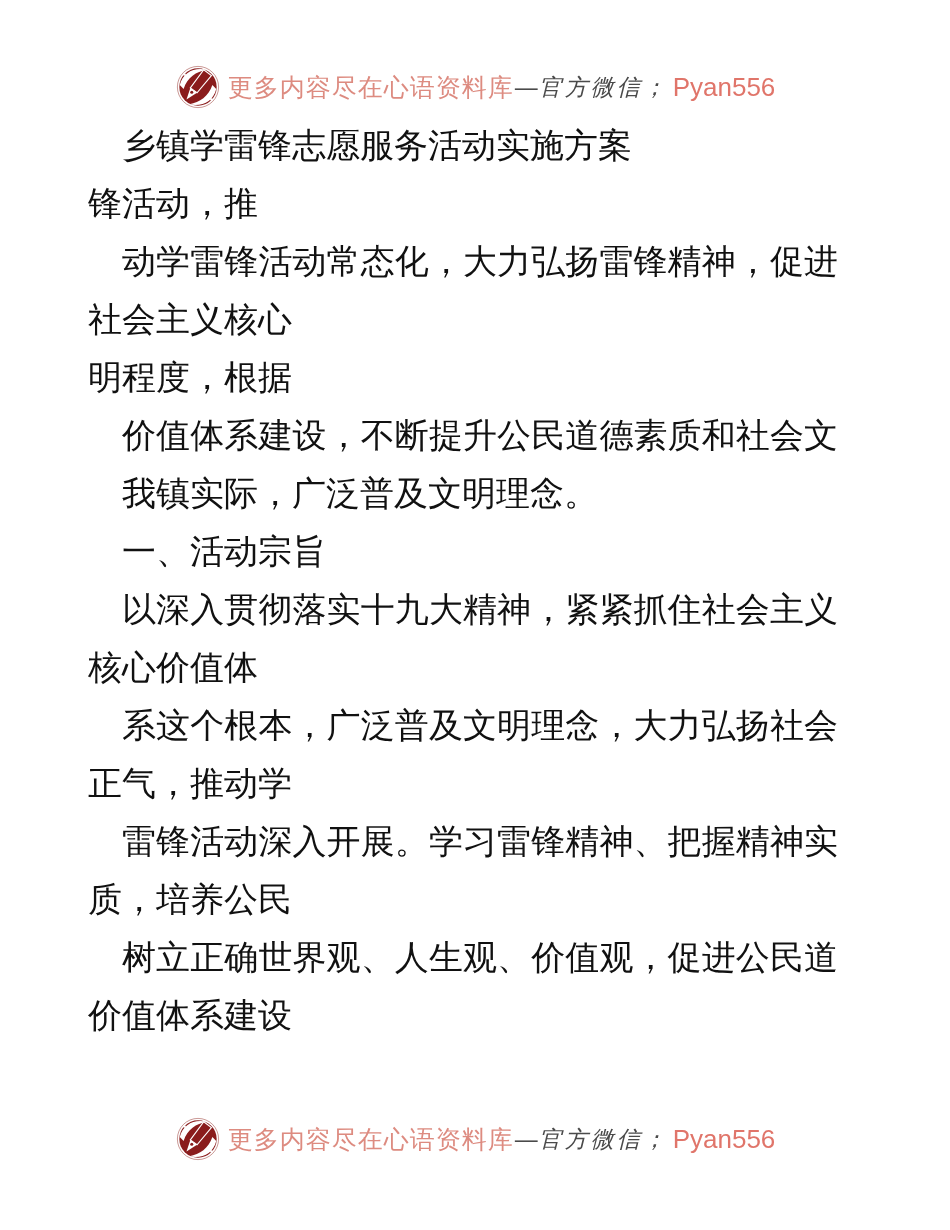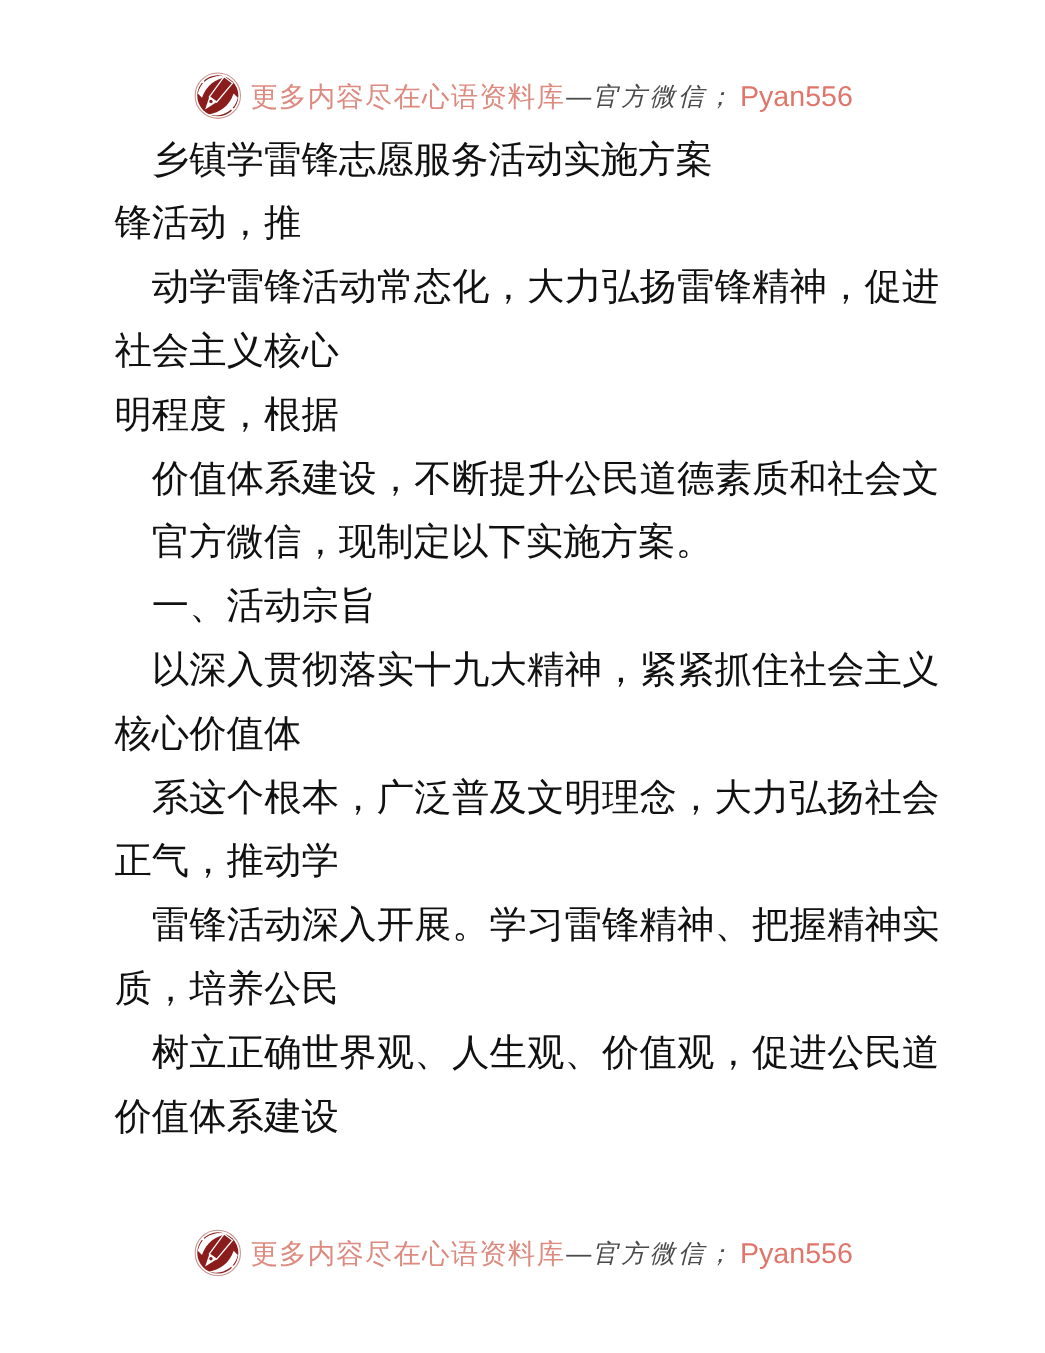--- a/index.html
+++ b/index.html
@@ -43,21 +43,21 @@
     color: #e0756a;
     font-size: 26px;
     margin-left: 4px;
     font-family: "Liberation Sans", sans-serif;
   }
 
   
   .doc-body {
     position: absolute;
     top: 116px;
-    left: 104px;
+    left: 88px;
     width: 750px;
     font-size: 34px;
     line-height: 58px;
     color: #111111;
     font-family: "DejaVu Serif", serif;
   }
   .line { height: 58px; white-space: nowrap; }
   .line.indent { text-indent: 34px; }
   .line.justify {
     white-space: normal;
@@ -88,21 +88,21 @@
       <span class="wm-id">Pyan556</span>
   </div>
 
   <div class="doc-body">
     <div class="line indent">乡镇学雷锋志愿服务活动实施方案</div>
     <div class="line">锋活动，推</div>
     <div class="line indent justify">动学雷锋活动常态化，大力弘扬雷锋精神，促进</div>
     <div class="line">社会主义核心</div>
     <div class="line">明程度，根据</div>
     <div class="line indent justify">价值体系建设，不断提升公民道德素质和社会文</div>
-    <div class="line indent">官方微信，现制定以下实施方案。</div>
+    <div class="line indent">我镇实际，广泛普及文明理念。</div>
     <div class="line indent">一、活动宗旨</div>
     <div class="line indent justify">以深入贯彻落实十九大精神，紧紧抓住社会主义</div>
     <div class="line">核心价值体</div>
     <div class="line indent justify">系这个根本，广泛普及文明理念，大力弘扬社会</div>
     <div class="line">正气，推动学</div>
     <div class="line indent justify">雷锋活动深入开展。学习雷锋精神、把握精神实</div>
     <div class="line">质，培养公民</div>
     <div class="line indent justify">树立正确世界观、人生观、价值观，促进公民道</div>
     <div class="line">价值体系建设</div>
   </div>

